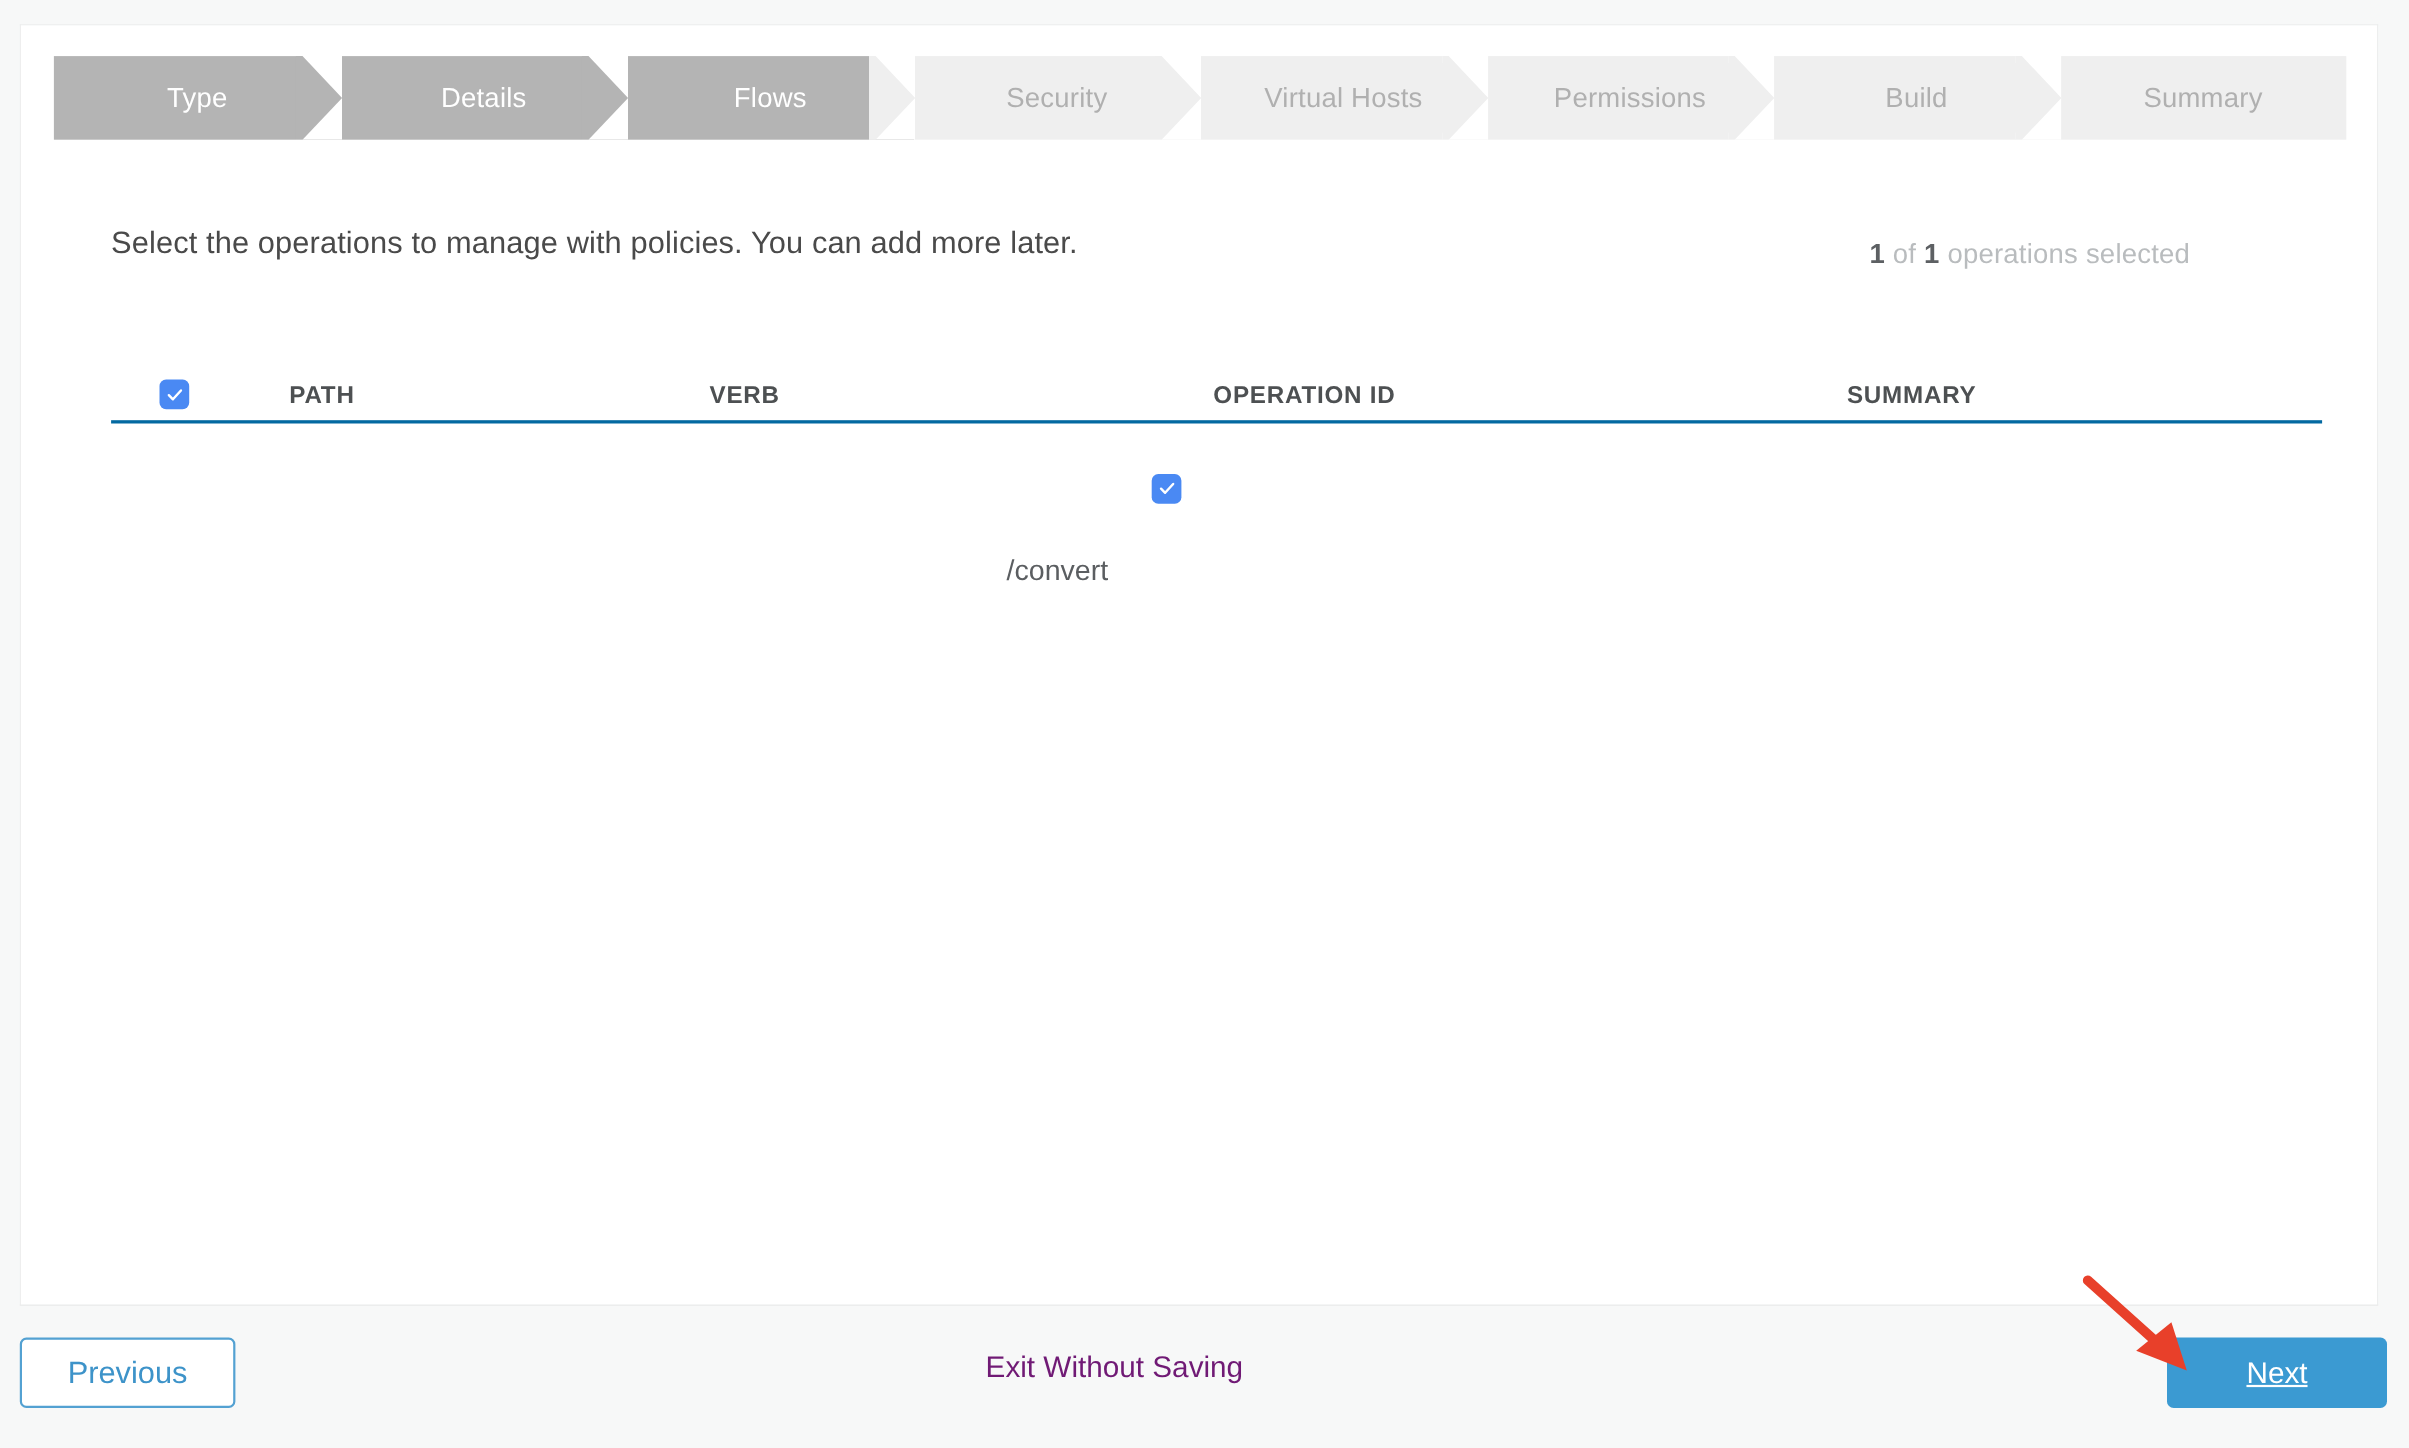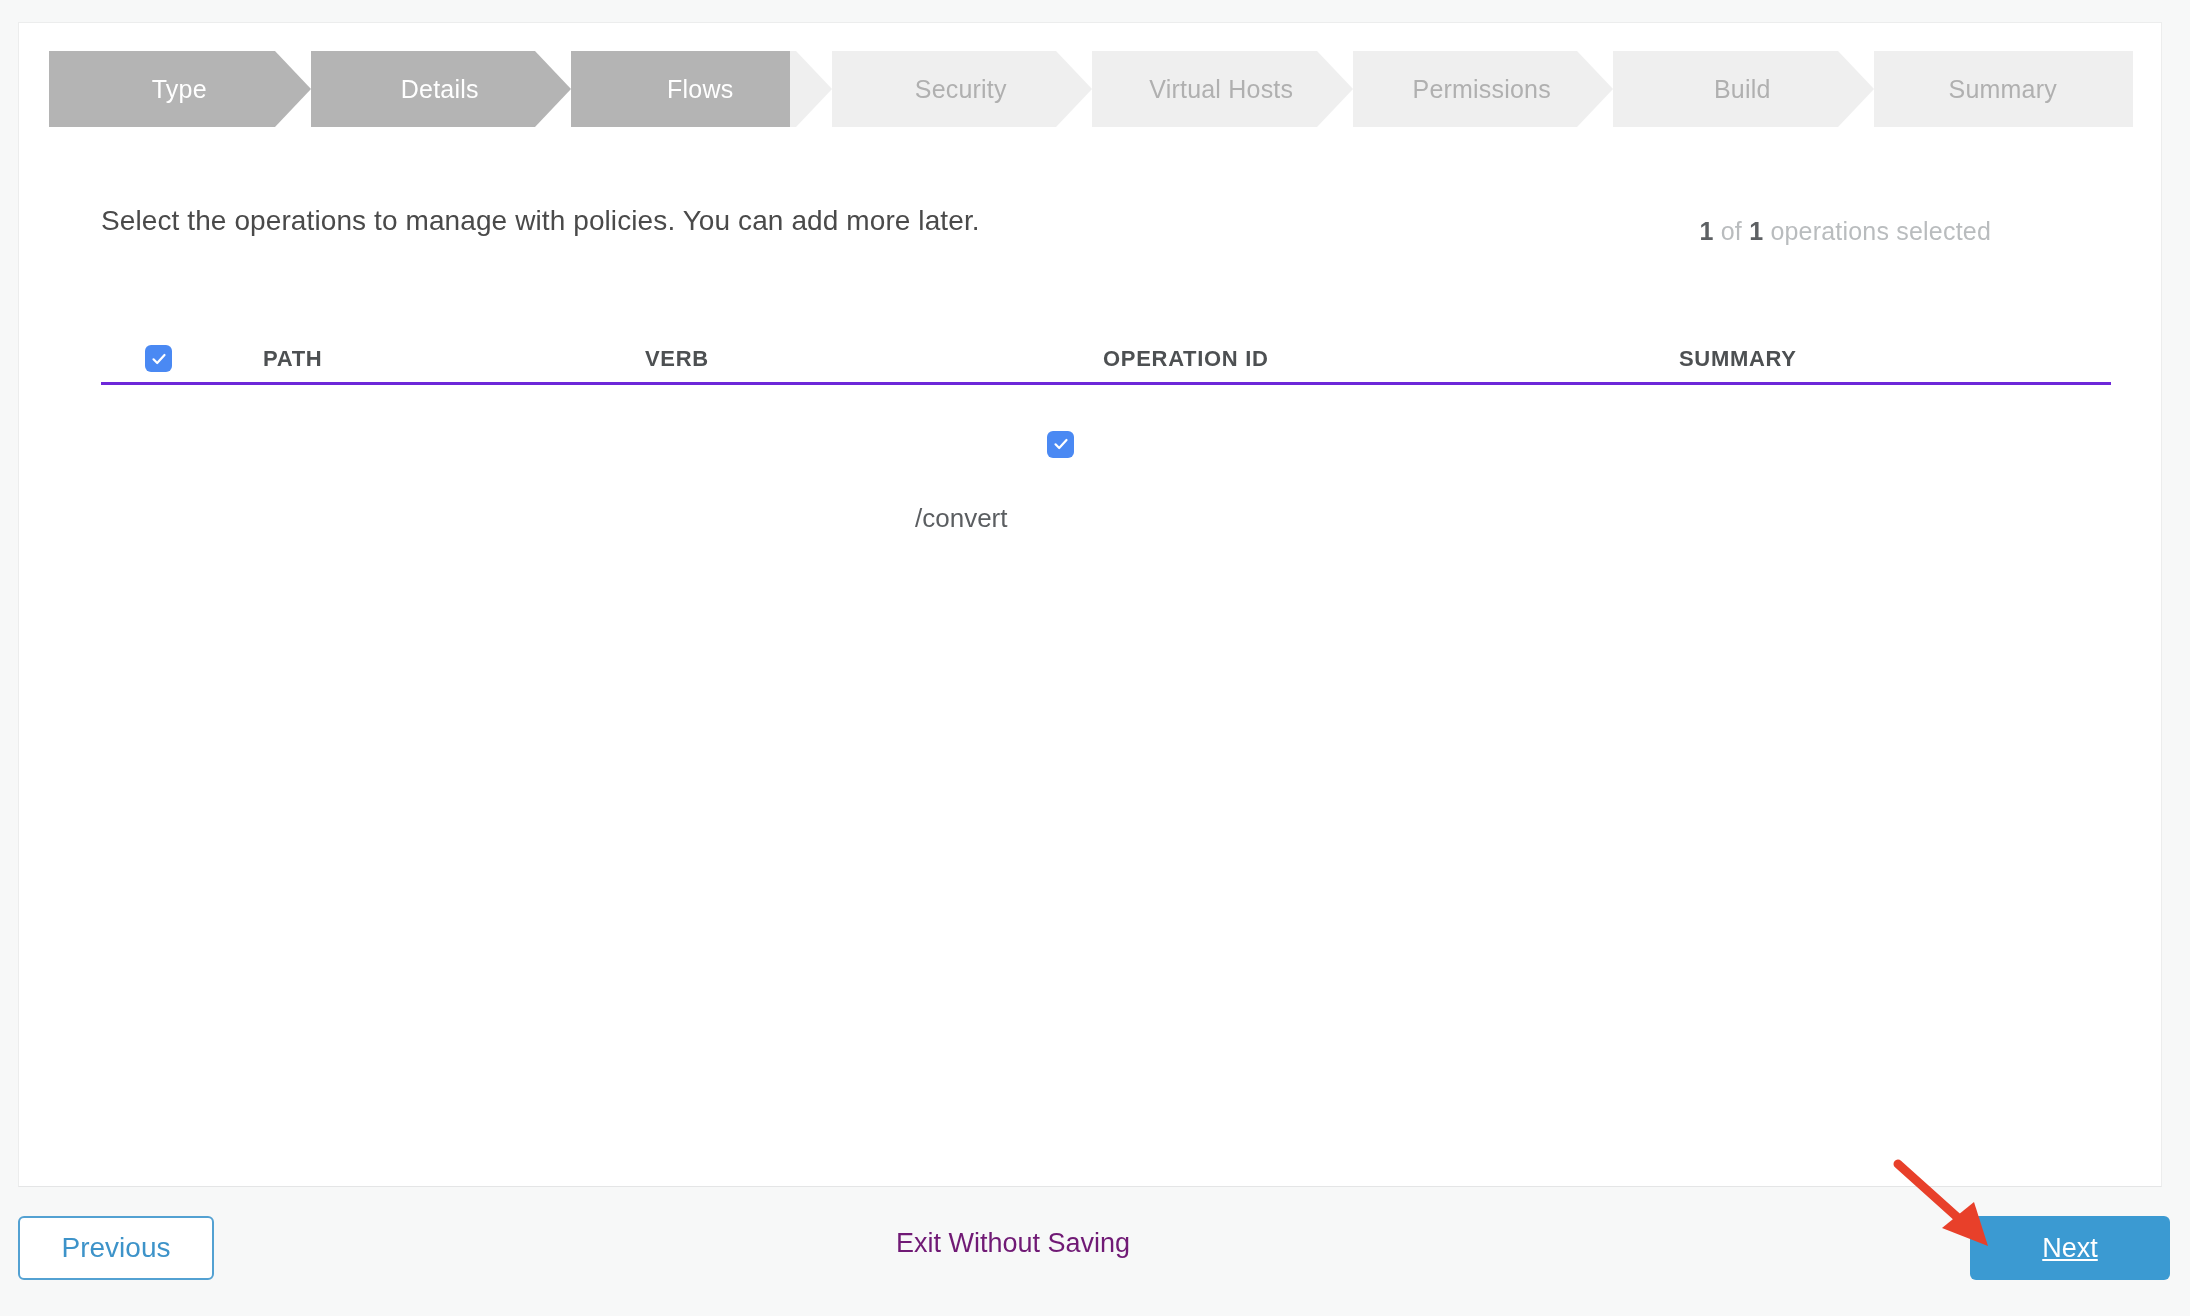--- a/index.html
+++ b/index.html
@@ -85,21 +85,21 @@
     width: 2010px;
   }
   .trow {
     position: relative;
     display: flex;
     align-items: center;
     height: 52px;
   }
   .thead {
     height: 50px;
-    border-bottom: 3px solid #6d28d9;
+    border-bottom: 3px solid #0369a1;
     padding-left: 44px;
   }
   .c-check { width: 118px; flex: 0 0 118px; display:flex; align-items:center; }
   .c-path  { width: 382px; flex: 0 0 382px; }
   .c-verb  { width: 458px; flex: 0 0 458px; }
   .c-opid  { width: 576px; flex: 0 0 576px; }
   .c-summ  { flex: 1 1 auto; }
 
   .thead .col-label {
     font-size: 22px;

